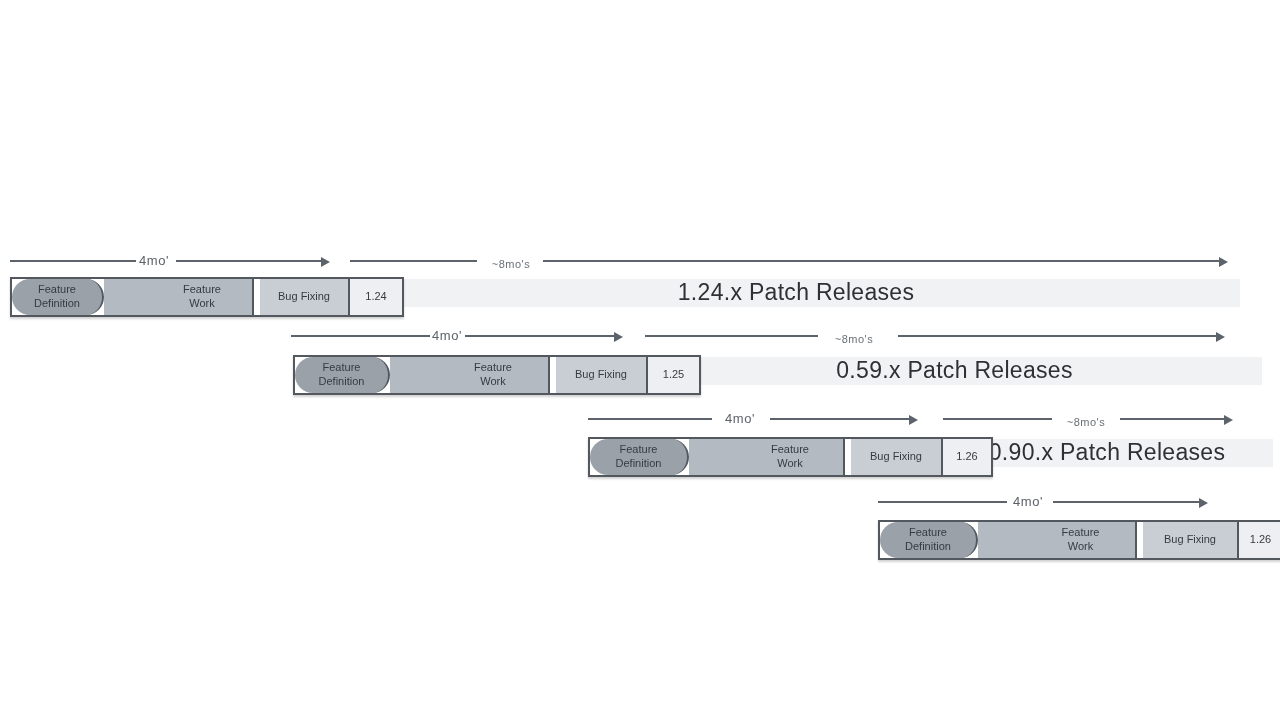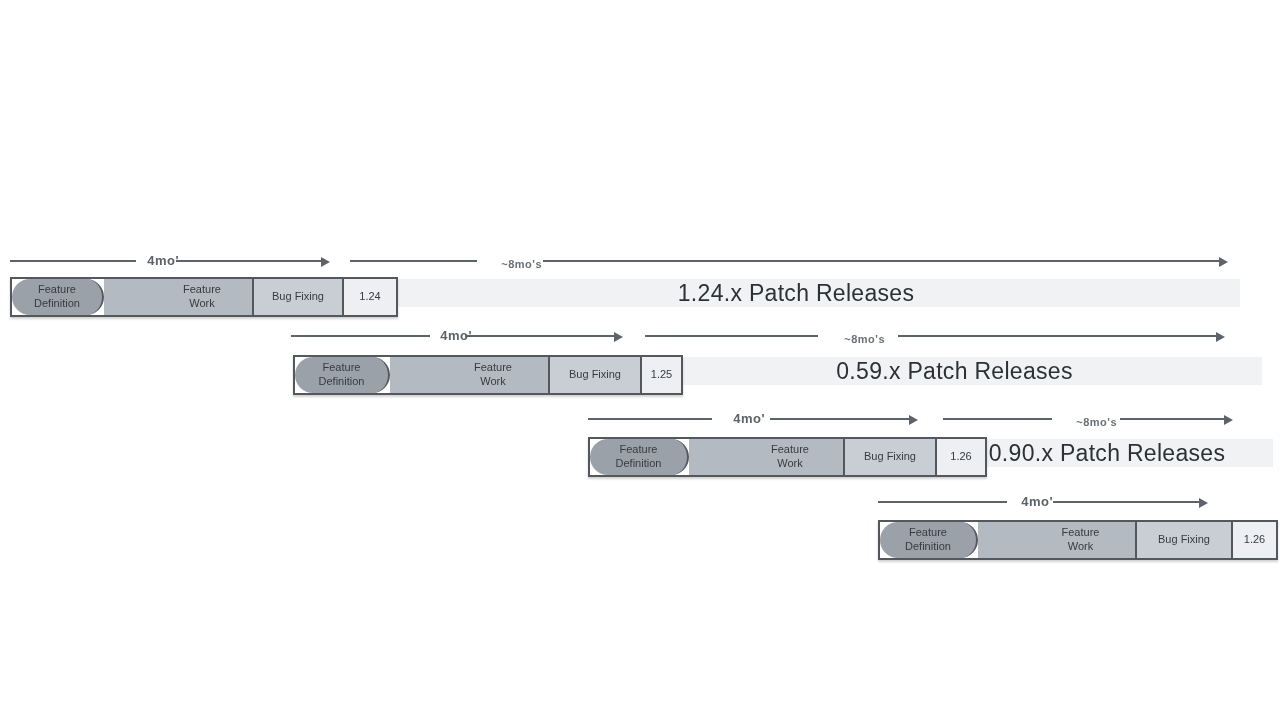--- a/index.html
+++ b/index.html
@@ -5,39 +5,39 @@
   html,body{margin:0;padding:0;background:#ffffff;}
   .canvas{
     position:relative;width:1280px;height:719px;overflow:hidden;
     background:#ffffff;font-family:"Liberation Sans",sans-serif;
   }
   
   .aline{position:absolute;height:0;border-top:2px solid var(--arrow);}
   .ahead{position:absolute;width:0;height:0;margin-top:-4px;
          border-left:9px solid var(--arrow);
          border-top:5px solid transparent;border-bottom:5px solid transparent;}
-  .alabel{position:absolute;text-align:right;color:var(--label_text);
-          font-size:13px;letter-spacing:0.5px;font-weight:bold;}
+  .alabel{position:absolute;text-align:center;color:var(--label_text);
+          font-size:13px;letter-spacing:0.5px;}
   .alabel.small{font-size:11px;color:var(--label_text_small);}
   
   .boxes{position:absolute;display:flex;border:2px solid var(--border);
          height:36px;background:#fff;box-shadow:0 2px 2px rgba(0,0,0,0.18);}
   .box{display:flex;align-items:center;justify-content:center;text-align:center;
        border-right:2px solid var(--border);color:var(--box_text);
        font-size:11px;line-height:1.25;}
   .box:last-child{border-right:none;}
   .box span{display:inline-block;max-width:62px;}
   .box.fd{background:var(--feature_definition_fill);border-radius:18px;}
   .box.fw{background:var(--feature_work_fill);padding-left:48px;}
-  .box.bf{background:var(--bug_fixing_fill);}
+  .box.bf{background:var(--bug_fixing_fill);margin-left:6px;}
   .box.ver{background:var(--version_fill);font-size:11px;}
   .box.ver span{max-width:none;}
   
   .band{position:absolute;height:28px;background:var(--band_fill);
-        display:flex;align-items:center;justify-content:center;
+        display:flex;justify-content:center;
         color:var(--patch_text);font-size:23px;letter-spacing:0.3px;}
 </style>
 </head>
 <body>
 
 <div class="canvas">
 
   <div>
     <div class="aline" style="left:10px;top:260px;width:126px"></div>
     <div class="alabel" style="left:129px;top:253px;width:50px">4mo'</div>
@@ -87,21 +87,21 @@
     <div class="boxes" style="left:293px;top:355px">
       <div class="box fd" style="width:93px">
           <span>Feature Definition</span>
         </div>
       <div class="box fw" style="width:110px">
           <span>Feature Work</span>
         </div>
       <div class="box bf" style="width:90px">
           <span>Bug Fixing</span>
         </div>
-      <div class="box ver" style="width:39px">
+      <div class="box ver" style="width:51px">
           <span>1.25</span>
         </div>
     </div>
   </div>
 
   <div>
     <div class="aline" style="left:588px;top:418px;width:124px"></div>
     <div class="alabel" style="left:715px;top:411px;width:50px">4mo'</div>
     <div class="aline" style="left:770px;top:418px;width:140px"></div>
     <div class="ahead" style="left:909px;top:419px"></div>

